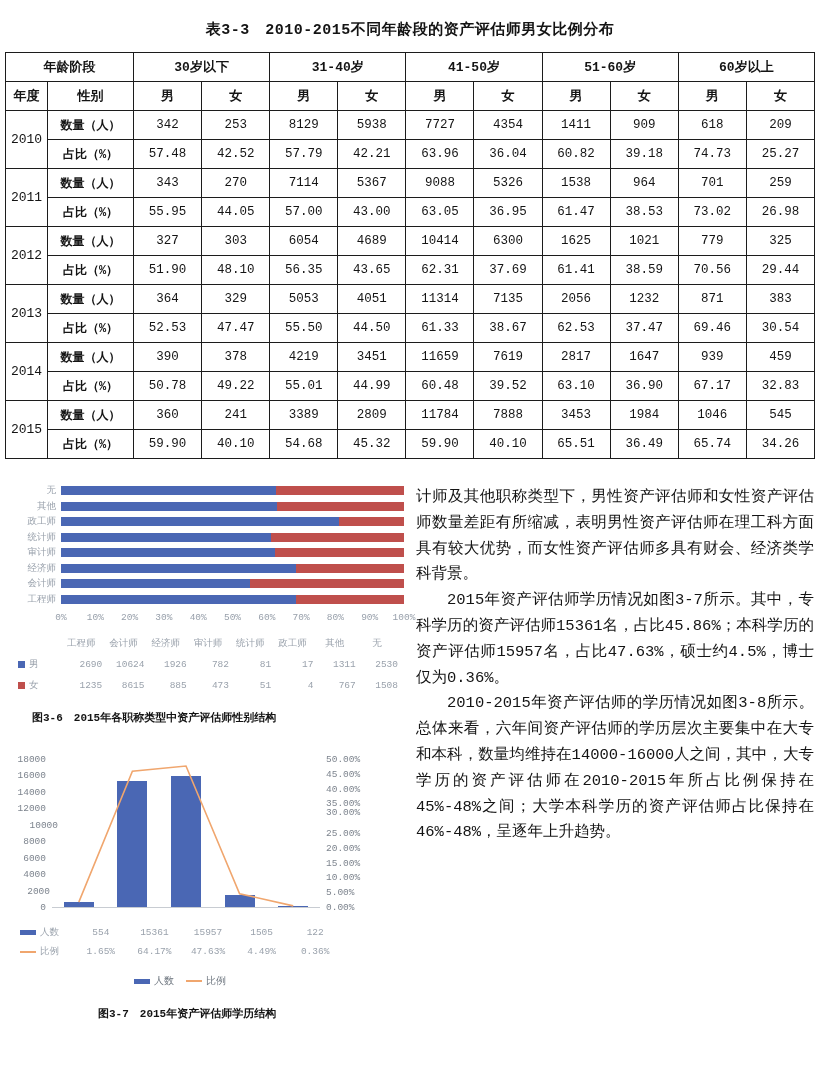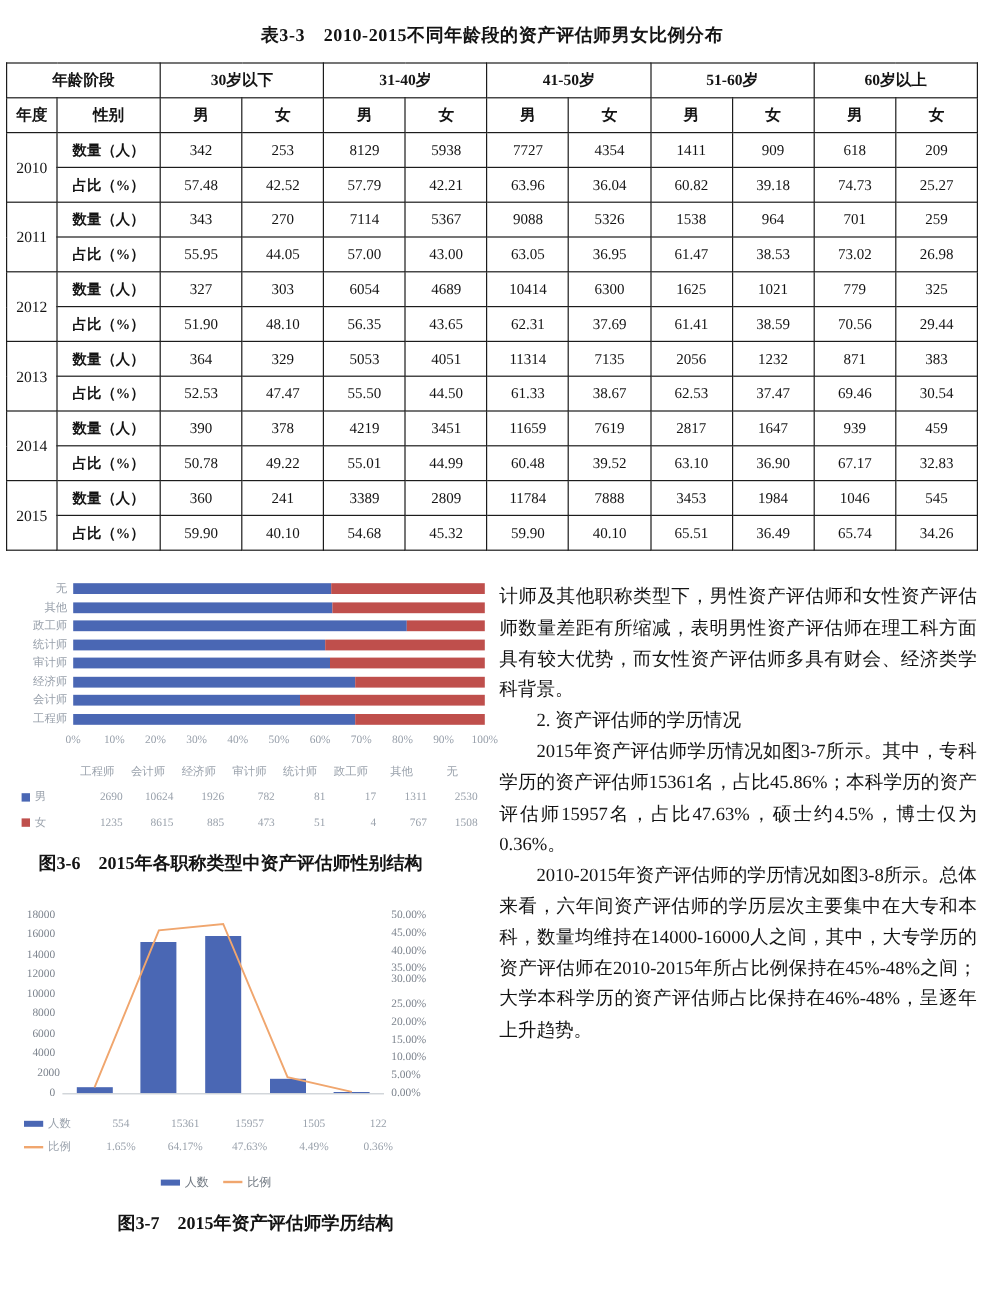--- a/index.html
+++ b/index.html
@@ -1,17 +1,17 @@
 <!DOCTYPE html>
 <html><head>
 <meta charset="utf-8">
 <style>
   html,body{margin:0;padding:0;background:#fff;}
   .page{position:relative;width:820px;height:1078px;background:#ffffff;overflow:hidden;
-        font-family:Liberation Serif, serif;color:#141414;}
+        font-family:Liberation Mono, monospace;color:#141414;}
   .doc-title{padding-top:20px;text-align:center;font-size:15px;font-weight:bold;letter-spacing:.5px;}
   table.main{border-collapse:collapse;table-layout:fixed;width:810px;margin:13px auto 0 auto;}
   table.main th,table.main td{border:1.5px solid #1c1c1c;text-align:center;vertical-align:middle;
         font-size:13px;padding:0;height:28px;overflow:hidden;white-space:nowrap;}
   table.main th{font-weight:700;font-size:13px;}
   table.main td.yr{font-size:13px;}
   table.main td.rl{font-weight:700;font-size:12px;}
   table.main td.num{font-size:12.5px;}
   .content{display:flex;margin-top:24px;}
   .leftcol{width:414px;box-sizing:border-box;padding-left:10px;}
@@ -29,21 +29,21 @@
   .f6f{height:100%;}
   .f6axis{position:relative;height:15px;margin-left:51px;margin-top:5px;font-size:9.5px;color:#98a0ab;}
   .f6axis span{position:absolute;transform:translateX(-50%);}
   .f6table{display:grid;grid-template-columns:50px repeat(8,1fr);width:388px;font-size:9.5px;
         color:#9aa2ac;margin-top:10px;row-gap:8px;align-items:center;}
   .f6table .hc{text-align:center;}
   .f6table .vc{text-align:right;}
   .f6table .lab{display:flex;align-items:center;padding-left:8px;}
   .sw{display:inline-block;width:7px;height:7px;margin-right:4px;flex:none;}
   
-  .cap{font-weight:bold;font-size:15px;margin:18px 0 0 22px;}
+  .cap{font-weight:bold;font-size:11px;margin:18px 0 0 22px;}
   .cap7{margin-left:52px;padding-left:36px;}
   
   .f7plot{position:relative;width:394px;height:168px;margin-top:26px;}
   .f7ylab{position:absolute;width:36px;text-align:right;font-size:9.5px;color:#7d848e;}
   .f7rlab{position:absolute;left:316px;width:50px;text-align:left;font-size:9.5px;color:#7d848e;}
   .f7bar{position:absolute;}
   .f7base{position:absolute;left:42px;width:268px;height:1px;background:#c8ccd2;}
   .f7svg{position:absolute;left:42px;overflow:visible;}
   .f7cats{display:grid;grid-template-columns:repeat(5,1fr);width:268px;margin-left:42px;
         font-size:10px;color:#6f7780;text-align:center;margin-top:2px;}
@@ -379,21 +379,21 @@
           </div>
       </div>
       <div class="cap">图3-6　2015年各职称类型中资产评估师性别结构</div>
 
       <div>
         <div class="f7plot" id="f7plot">
             <div class="f7ylab" style="top: 3px; left: 0px;">18000</div>
             <div class="f7ylab" style="top: 19.4444px; left: 0px;">16000</div>
             <div class="f7ylab" style="top: 35.8889px; left: 0px;">14000</div>
             <div class="f7ylab" style="top: 52.3333px; left: 0px;">12000</div>
-            <div class="f7ylab" style="top: 68.7778px; left: 0px; text-align: right;">10000</div>
+            <div class="f7ylab" style="top: 68.7778px; left: 12px; text-align: right;">10000</div>
             <div class="f7ylab" style="top: 85.2222px; left: 0px;">8000</div>
             <div class="f7ylab" style="top: 101.667px; left: 0px;">6000</div>
             <div class="f7ylab" style="top: 118.111px; left: 0px;">4000</div>
             <div class="f7ylab" style="top: 134.556px; left: 4px;">2000</div>
             <div class="f7ylab" style="top: 151px; left: 0px;">0</div>
             <div class="f7rlab" style="top: 3px;">50.00%</div>
             <div class="f7rlab" style="top: 17.8px;">45.00%</div>
             <div class="f7rlab" style="top: 32.6px;">40.00%</div>
             <div class="f7rlab" style="top: 47.4px;">35.00%</div>
             <div class="f7rlab" style="top: 56px;">30.00%</div>
@@ -442,18 +442,17 @@
               <span class="linesw" style="background: rgb(240, 166, 110);"></span>
               <span>比例</span>
             </div>
           </div>
       </div>
       <div class="cap cap7">图3-7　2015年资产评估师学历结构</div>
 
     </div>
     <div class="rightcol" id="rightcol">
         <p>计师及其他职称类型下，男性资产评估师和女性资产评估师数量差距有所缩减，表明男性资产评估师在理工科方面具有较大优势，而女性资产评估师多具有财会、经济类学科背景。</p>
-        <p class="ind">2. 资产评估师的学历情况</p>
         <p class="ind">2015年资产评估师学历情况如图3-7所示。其中，专科学历的资产评估师15361名，占比45.86%；本科学历的资产评估师15957名，占比47.63%，硕士约4.5%，博士仅为0.36%。</p>
         <p class="ind">2010-2015年资产评估师的学历情况如图3-8所示。总体来看，六年间资产评估师的学历层次主要集中在大专和本科，数量均维持在14000-16000人之间，其中，大专学历的资产评估师在2010-2015年所占比例保持在45%-48%之间；大学本科学历的资产评估师占比保持在46%-48%，呈逐年上升趋势。</p>
       </div>
   </div>
 </div>
 
 </body></html>

